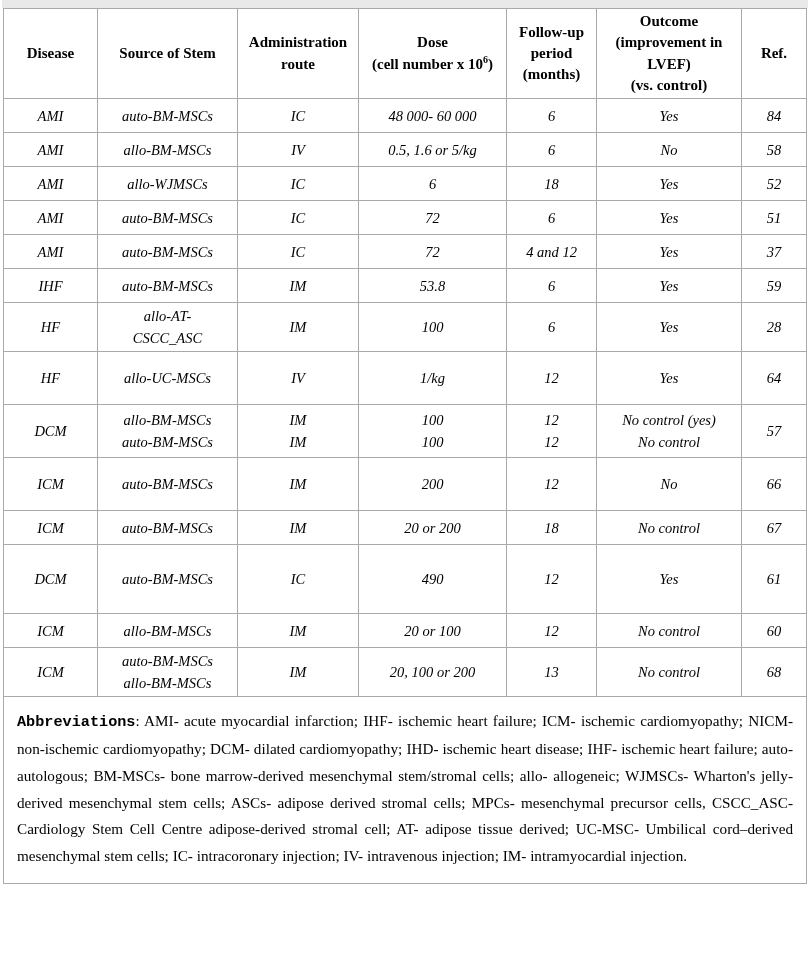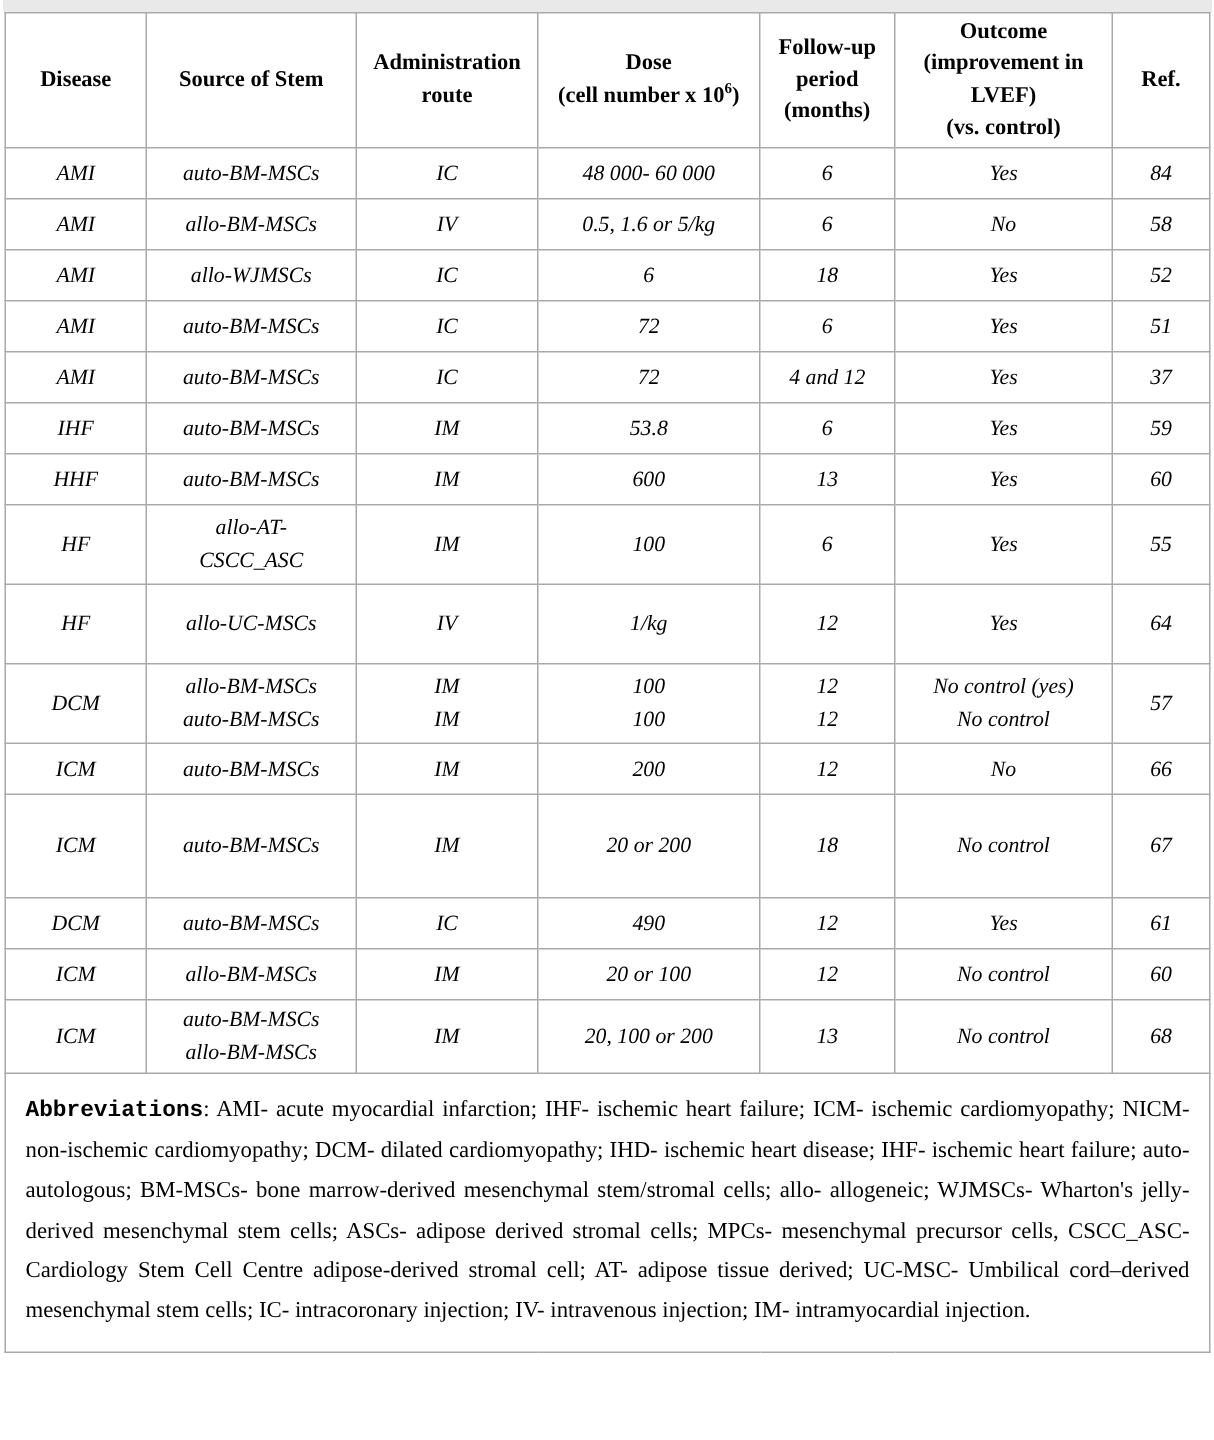--- a/index.html
+++ b/index.html
@@ -225,63 +225,40 @@
           </td>
           <td>
             <div class="line">Yes</div>
           </td>
           <td>
             <div class="line">59</div>
           </td>
         </tr>
         <tr>
           <td>
-            <div class="line">HHF</div>
-          </td>
-          <td>
-            <div class="line">auto-BM-MSCs</div>
-          </td>
-          <td>
-            <div class="line">IM</div>
-          </td>
-          <td>
-            <div class="line">600</div>
-          </td>
-          <td>
-            <div class="line">13</div>
-          </td>
-          <td>
-            <div class="line">Yes</div>
-          </td>
-          <td>
-            <div class="line">60</div>
-          </td>
-        </tr>
-        <tr>
-          <td>
             <div class="line">HF</div>
           </td>
           <td>
             <div class="line">allo-AT-</div>
             <div class="line">CSCC_ASC</div>
           </td>
           <td>
             <div class="line">IM</div>
           </td>
           <td>
             <div class="line">100</div>
           </td>
           <td>
             <div class="line">6</div>
           </td>
           <td>
             <div class="line">Yes</div>
           </td>
           <td>
-            <div class="line">55</div>
+            <div class="line">28</div>
           </td>
         </tr>
         <tr>
           <td>
             <div class="line">HF</div>
           </td>
           <td>
             <div class="line">allo-UC-MSCs</div>
           </td>
           <td>

